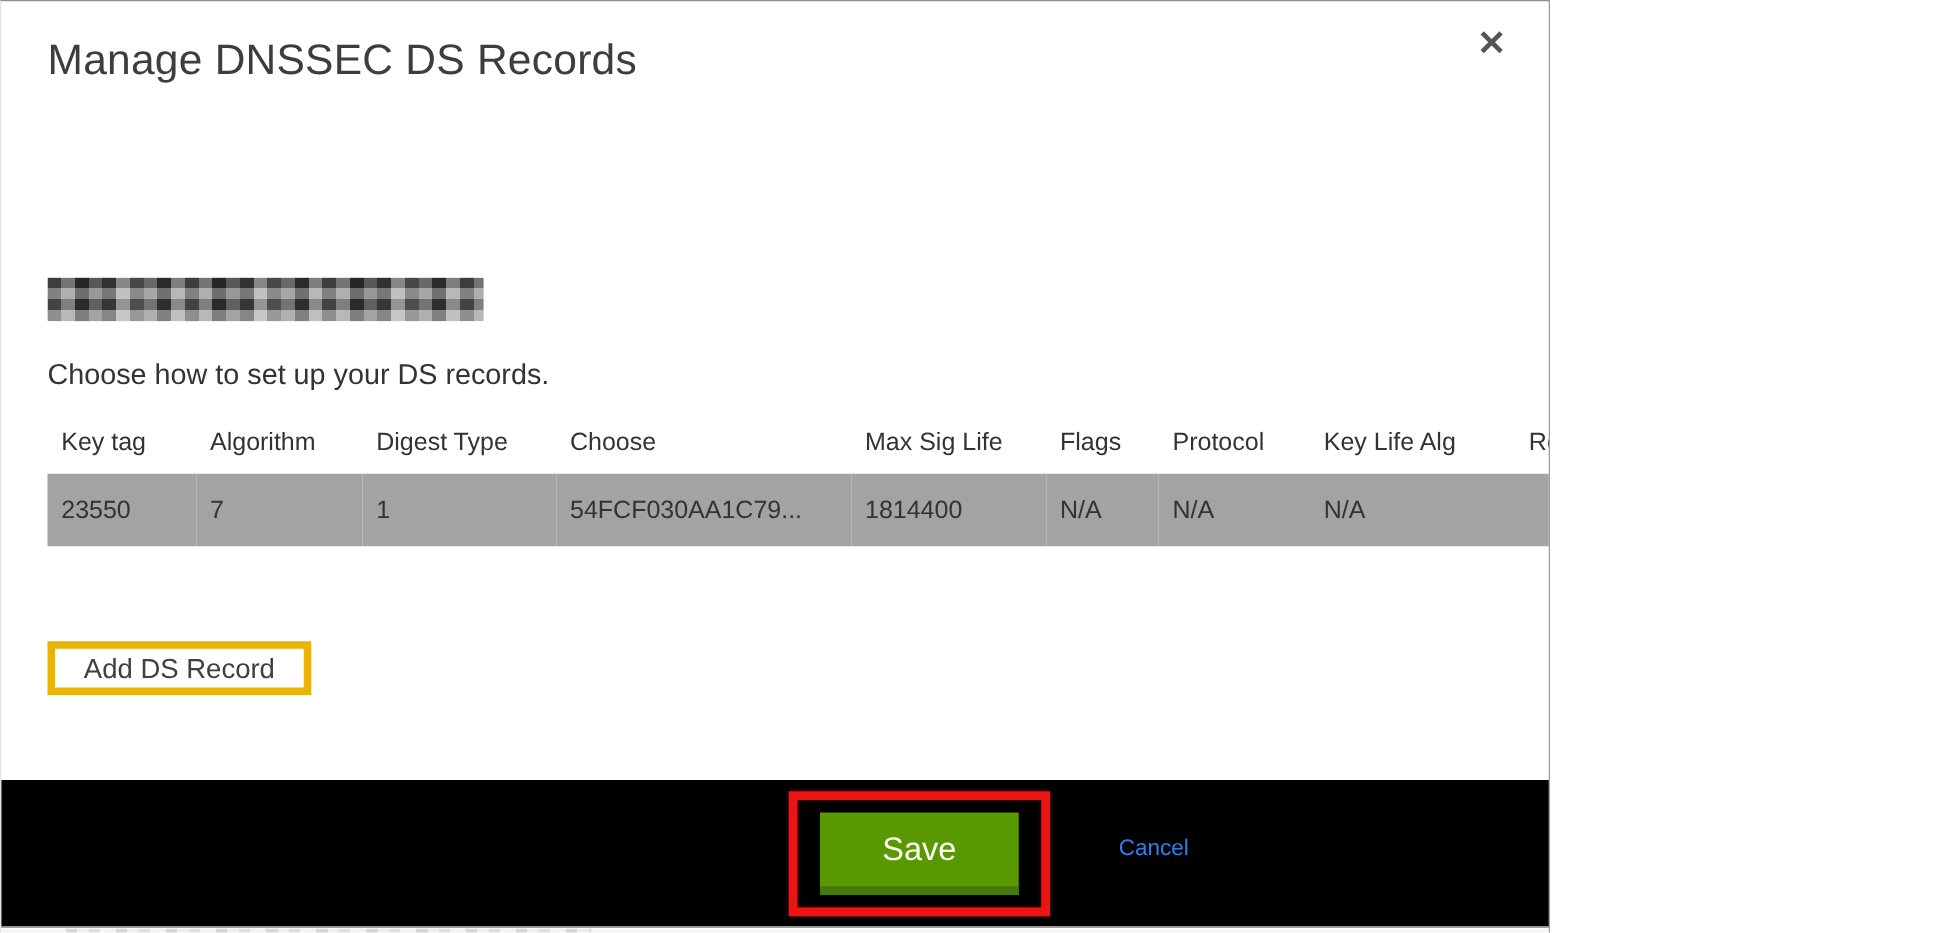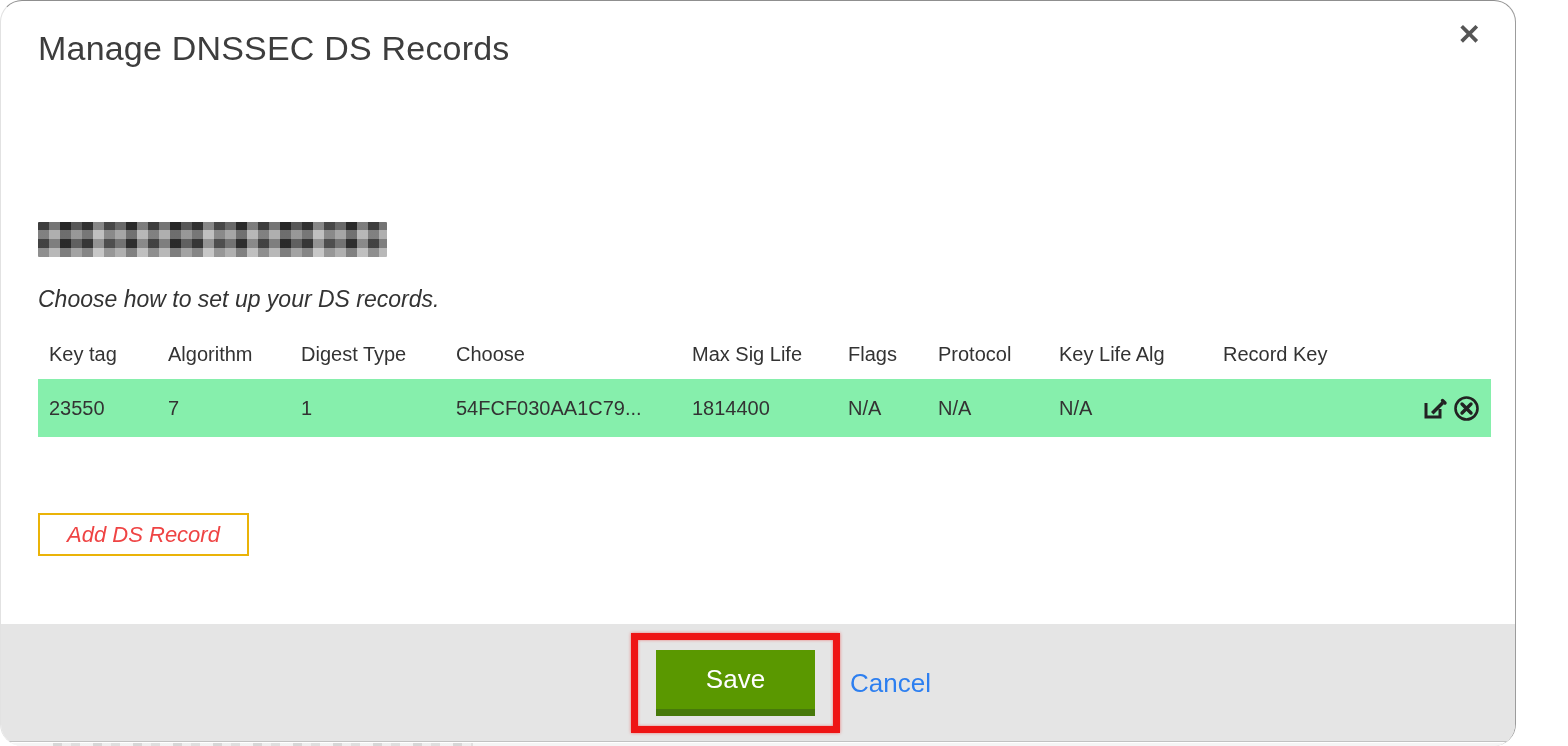--- a/index.html
+++ b/index.html
@@ -1,82 +1,81 @@
 <!DOCTYPE html>
 <html><head>
 <meta charset="utf-8">
 <style>
   * { margin:0; padding:0; box-sizing:border-box; }
   body { background:#fff; font-family:"Liberation Sans", sans-serif; }
   .frame {
-    position:relative; width:1516px; height:746px; background:#fff;
+    position:relative; width:1240px; height:746px; background:#fff;
     border-top:1px solid #8f8f8f; border-right:1px solid #9c9c9c;
     border-left:1px solid #e2e2e2; overflow:hidden;
     color:#333;
-    border-radius:22px;
   }
   .modal-title {
     position:absolute; left:37px; top:28px;
     font-size:34px; font-weight:400; color:#3d3d3d; letter-spacing:0.2px;
   }
   .close-btn {
     position:absolute; right:34px; top:20px;
     font-size:28px; color:#555; cursor:pointer; font-weight:700; line-height:1;
   }
   .domain-redacted {
     position:absolute; left:37px; top:221px; width:349px; height:35px;
     background:
       repeating-linear-gradient(0deg, rgba(255,255,255,0.38) 0 9px, rgba(0,0,0,0.10) 9px 18px, rgba(255,255,255,0.30) 18px 27px, rgba(0,0,0,0.18) 27px 35px),
       repeating-linear-gradient(90deg, #4a4a4a 0 11px, #8d8d8d 11px 22px, #2f2f2f 22px 33px, #6b6b6b 33px 44px, #3c3c3c 44px 55px, #a5a5a5 55px 66px, #575757 66px 77px, #808080 77px 88px, #333 88px 99px, #999 99px 110px);
     border-radius:1px;
   }
   .instruction {
-    position:absolute; left:37px; top:285px; font-size:23px; color:#333;font-style:italic;
+    position:absolute; left:37px; top:285px; font-size:23px; color:#333;
   }
   table.ds-table {
     position:absolute; left:37px; top:328px; width:1453px;
     border-collapse:collapse; table-layout:fixed; font-size:20px; color:#333;
   }
   table.ds-table th {
     font-weight:400; text-align:left; height:50px; padding-left:11px;
     vertical-align:middle; color:#333;
   }
   table.ds-table td {
     height:58px; padding-left:11px; vertical-align:middle;
   }
-  tr.row-current td { background:#86efac; }
+  tr.row-current td { background:#a3a3a3; }
   tr.row-removed td { border-bottom:1px solid #d9d9d9; }
   tr.row-removed td.strikeable { text-decoration:line-through; }
   td.actions-cell { text-align:right; padding-right:10px; white-space:nowrap; }
   .icon-btn { display:inline-block; vertical-align:middle; cursor:pointer; }
   .icon-btn + .icon-btn { margin-left:-2px; }
   .undo-link { color:#2d7ff0; cursor:pointer; font-size:20px; }
   .add-ds-btn {
     position:absolute; left:37px; top:512px; width:211px; height:43px;
-    background:#fff; border:2px solid #eab308; color:#ef4444;
+    background:#fff; border:6px solid #eab308; color:#404040;
     font-size:22px; font-family:"Liberation Sans", sans-serif; cursor:pointer;
-    display:flex; align-items:center; justify-content:center;font-style:italic;
+    display:flex; align-items:center; justify-content:center;
   }
   .footer {
     position:absolute; left:0; top:623px; width:1568px; height:118px;
-    background:#e5e5e5; border-bottom:1px solid #c2c2c2;
+    background:#000000; border-bottom:1px solid #c2c2c2;
   }
   .annotation-box {
     position:absolute; left:630px; top:9px; width:209px; height:100px;
     border:7px solid #ee1414;
     box-shadow:0 0 3px rgba(238,30,30,0.55), inset 0 0 3px rgba(238,30,30,0.55);
     display:flex; align-items:center; justify-content:center;
   }
   .save-btn {
     width:159px; height:66px; background:#5a9800;
     border:none; border-bottom:7px solid #47790a; color:#fff;
     font-size:26px; font-family:"Liberation Sans", sans-serif; cursor:pointer;
   }
   .cancel-link {
-    position:absolute; left:849px; top:44px; font-size:26px; color:#2d7ff0; cursor:pointer;
+    position:absolute; left:894px; top:44px; font-size:18px; color:#2d7ff0; cursor:pointer;
   }
   .bottom-strip {
     position:absolute; left:0; top:742px; width:1568px; height:4px; background:#f5f5f5;
   }
   .bottom-strip .pixels {
     position:absolute; left:52px; top:0; width:420px; height:4px; opacity:0.5;
     background:repeating-linear-gradient(90deg, #b9b9b9 0 9px, #e8e8e8 9px 18px, #c9c9c9 18px 27px, #f0f0f0 27px 40px);
   }
   svg { display:block; }
 </style>

